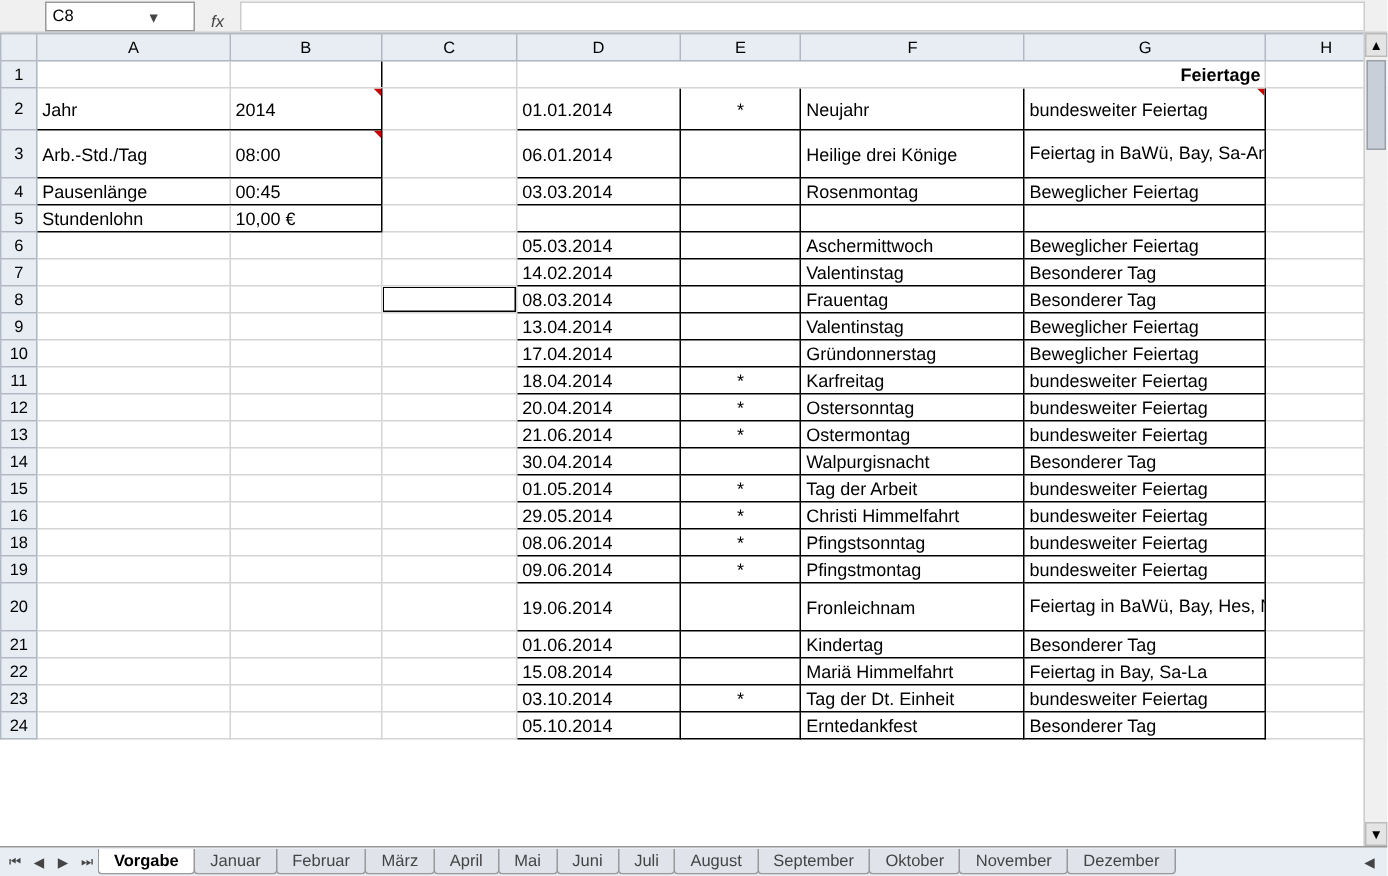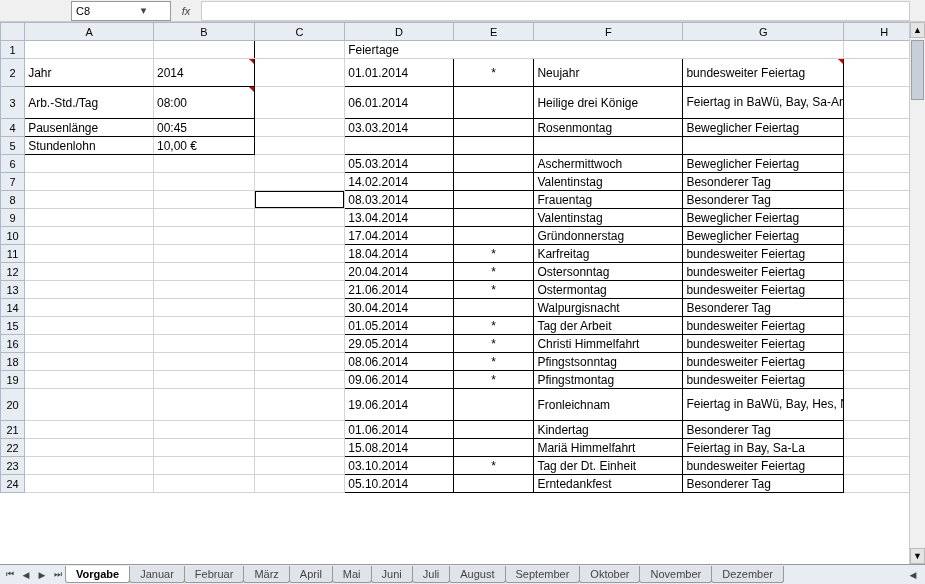--- a/index.html
+++ b/index.html
@@ -7,25 +7,24 @@
   font-family: Arial, sans-serif;
   font-size: 11px;
   background: #fff;
   width: 925px;
   height: 584px;
   overflow: hidden;
   position: relative;
 }
 .formula-bar {
   display: flex;
-  align-items: center;
+  align-items: flex-end;
   height: 22px;
   border-bottom: 1px solid #ccc;
   background: #f0f0f0;
-  padding-left: 41px;
 }
 .name-box {
   width: 100px;
   height: 20px;
   background: #fff;
   border: 1px solid #999;
   display: flex;
   align-items: center;
   padding: 0 4px;
   margin-left: 30px;
@@ -100,21 +99,21 @@
   inset: 1px;
   background: #fff;
 }
 .box { border: 1px solid #000 !important; }
 .box-t { border-top: 1px solid #000 !important; }
 .box-b { border-bottom: 1px solid #000 !important; }
 .box-l { border-left: 1px solid #000 !important; }
 .box-r { border-right: 1px solid #000 !important; }
 .tall { height: 28px; }
 .tall2 { height: 32px; }
-.hdr { font-weight: normal; text-align: left; font-size: 13px; }
+.hdr { font-weight: bold; text-align: right; font-size: 13px; }
 .r { }
 .c { text-align: center; }
 .wrap { white-space: normal; line-height: 1.1; }
 .label-big { font-size: 14px; }
 .val-big { font-size: 14px; }
 .indicator {
   position: relative;
 }
 .indicator::after {
   content: "";

